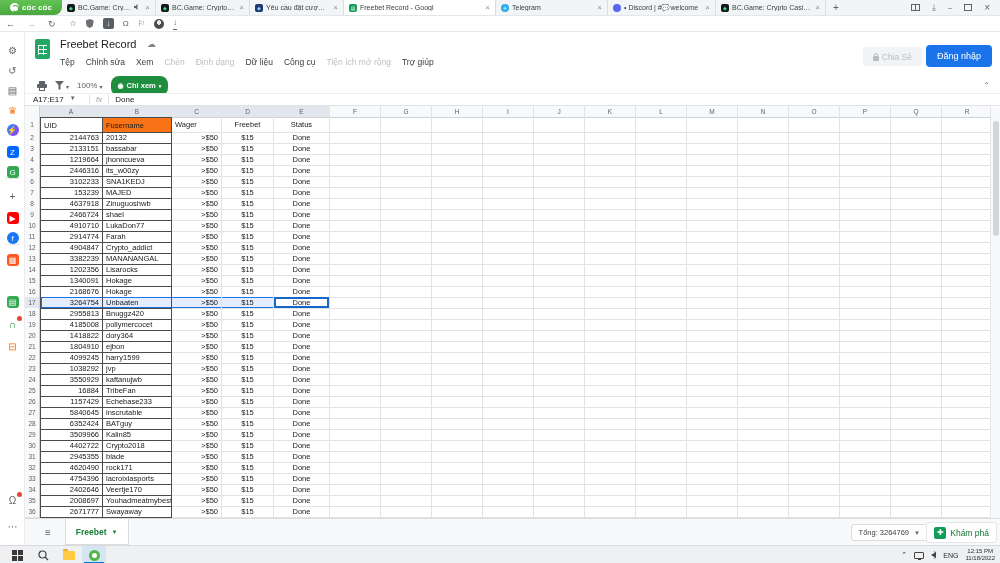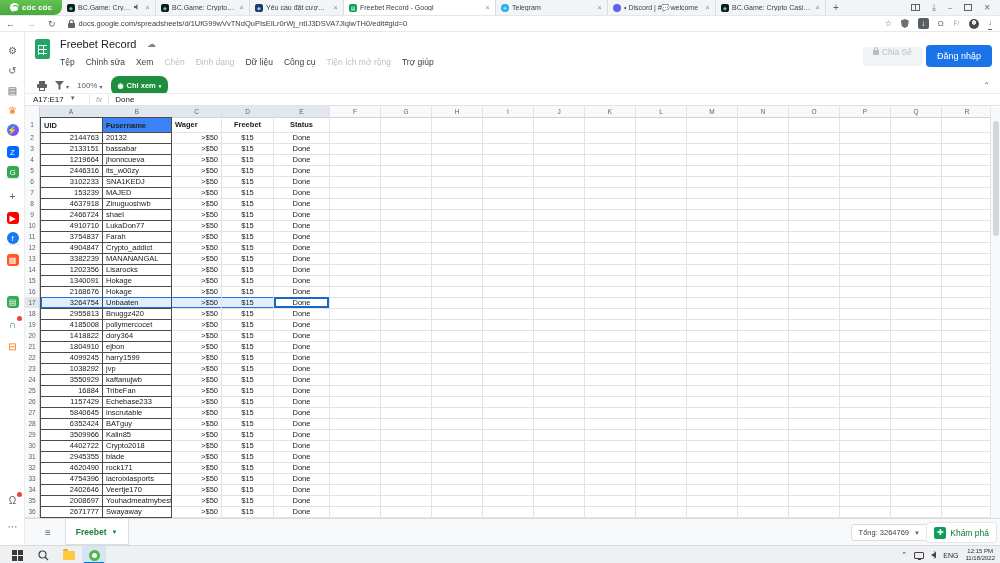--- a/index.html
+++ b/index.html
@@ -60,21 +60,21 @@
 
 #sheetshead{position:absolute;left:25px;top:32px;width:975px;height:46px;background:#fff}
 #slogo{position:absolute;left:10px;top:7px;width:15px;height:20px;background:#23a566;border-radius:2px}
 #slogo:after{content:"";position:absolute;left:3px;top:6px;right:3px;bottom:4px;
   background:repeating-linear-gradient(#fff 0 1px,transparent 1px 4px),repeating-linear-gradient(90deg,#fff 0 1px,transparent 1px 5px);opacity:.95}
 #doc-title{position:absolute;left:35px;top:6px;font-size:11px;color:#202124}
 #cloud{position:absolute;left:122px;top:7px;font-size:9px;color:#80868b}
 #menubar{position:absolute;left:35px;top:25px;display:flex;gap:11px;font-size:8.5px;color:#3c4043}
 #menubar span.disabled{color:#bcc0c5}
 #share-btn{position:absolute;right:78px;top:15px;height:19px;padding:0 10px;background:#f2f3f4;color:#b9bdc2;
-  border-radius:3px;font-size:8.5px;display:flex;gap:3px}
+  border-radius:3px;font-size:8.5px;display:flex;align-items:center;gap:3px}
 #signin-btn{position:absolute;right:8px;top:13px;height:22px;padding:0 11px;background:#1a73e8;color:#fff;
   border-radius:4px;font-size:9px;display:flex;align-items:center}
 
 
 #toolbar{position:absolute;left:25px;top:78px;width:975px;height:15px;background:#fff;display:flex;align-items:center;gap:8px;padding-left:12px}
 #toolbar .t{color:#5f6368;font-size:8px;display:flex;align-items:flex-end;gap:2px}
 #viewonly{background:#1e8e3e;color:#fff;border-radius:8px;height:20px;padding:0 7px;display:flex;align-items:center;gap:3px;font-size:7.5px;font-weight:bold}
 #collapse{position:absolute;right:10px;color:#5f6368;font-size:8px}
 
 
@@ -98,22 +98,22 @@
   font-size:6.5px;text-align:center}
 .rh.selh{background:#e2e7ee}
 .cell{overflow:hidden;white-space:nowrap}
 .gl{border-right:1px solid #e2e3e3;border-bottom:1px solid #e2e3e3}
 .bd{border-right:1px solid #4a4a4a;border-bottom:1px solid #4a4a4a}
 .bdl{border-left:1px solid #4a4a4a}
 .bdt{border-top:1px solid #4a4a4a}
 .ar{text-align:right;padding-right:3px}
 .al{text-align:left;padding-left:3px}
 .ac{text-align:center}
-.hb{font-weight:bold}
-.cyan{background:#3b82f6}
+.hb{font-weight:normal}
+.cyan{background:#f97316}
 .sel{background:#e3edfd;box-shadow:inset 0 1px 0 #1a73e8,inset 0 -1px 0 #1a73e8}
 .selA{box-shadow:inset 1px 0 0 #1a73e8,inset 0 1px 0 #1a73e8,inset 0 -1px 0 #1a73e8}
 .active-cell{background:#fff;box-shadow:inset 0 0 0 2px #1766ca}
 #vscroll{position:absolute;right:0;top:107px;width:10px;height:411px;background:#f8f9fa;border-left:1px solid #e3e5e8}
 #vthumb{position:absolute;left:2px;top:14px;width:6px;height:115px;background:#d2d5d9;border-radius:3px}
 
 
 #sheetbar{position:absolute;left:25px;top:518px;width:975px;height:27px;background:#f8f9fa;border-top:1px solid #dadce0;display:flex;align-items:center}
 #allsheets{margin-left:20px;color:#5f6368;font-size:10px}
 #sheettab{margin-left:14px;height:26px;background:#fff;border:1px solid #dadce0;border-top:none;
@@ -206,27 +206,20 @@
       <span>–</span>
       <span class="box-ic"></span>
       <span style="font-size:10px">×</span>
     </div>
   </div>
 
   <div id="addressbar">
     <span class="nav">←</span>
     <span class="nav dis">→</span>
     <span class="nav">↻</span>
-    <div id="urlbox">
-      <svg width="7" height="9">
-          <rect x="0" y="4" width="7" height="5" rx="1" fill="#5f6368"></rect>
-          <path d="M1.5 4V3a2 2 0 0 1 4 0v1" fill="none" stroke="#5f6368" stroke-width="1.2"></path>
-        </svg>
-      <span>docs.google.com/spreadsheets/d/1UfG99wVvTNdQuPIsEILr0rWj_ntIJ3DSVA7JlqiwTH0/edit#gid=0</span>
-    </div>
     <div id="right-icons">
       <span class="ri">☆</span>
       <span class="shield"></span>
       <span class="dl-box">↓</span>
       <span class="ri">Ω</span>
       <span class="ri">⚐</span>
       <span class="avatar"></span>
       <span class="ri dl-tray">↓</span>
     </div>
   </div>
@@ -576,21 +569,21 @@
           <div class="cell  gl"></div>
           <div class="cell  gl"></div>
           <div class="cell  gl"></div>
           <div class="cell  gl"></div>
           <div class="cell  gl"></div>
           <div class="cell  gl"></div>
           <div class="cell  gl"></div>
         </div>
         <div class="gridrow">
           <div class="rh">11</div>
-          <div class="cell ar bd bdl">3754837</div>
+          <div class="cell ar bd bdl">2914774</div>
           <div class="cell al bd">Farah</div>
           <div class="cell ar gl">&gt;$50</div>
           <div class="cell ac gl">$15</div>
           <div class="cell ac gl">Done</div>
           <div class="cell  gl"></div>
           <div class="cell  gl"></div>
           <div class="cell  gl"></div>
           <div class="cell  gl"></div>
           <div class="cell  gl"></div>
           <div class="cell  gl"></div>

